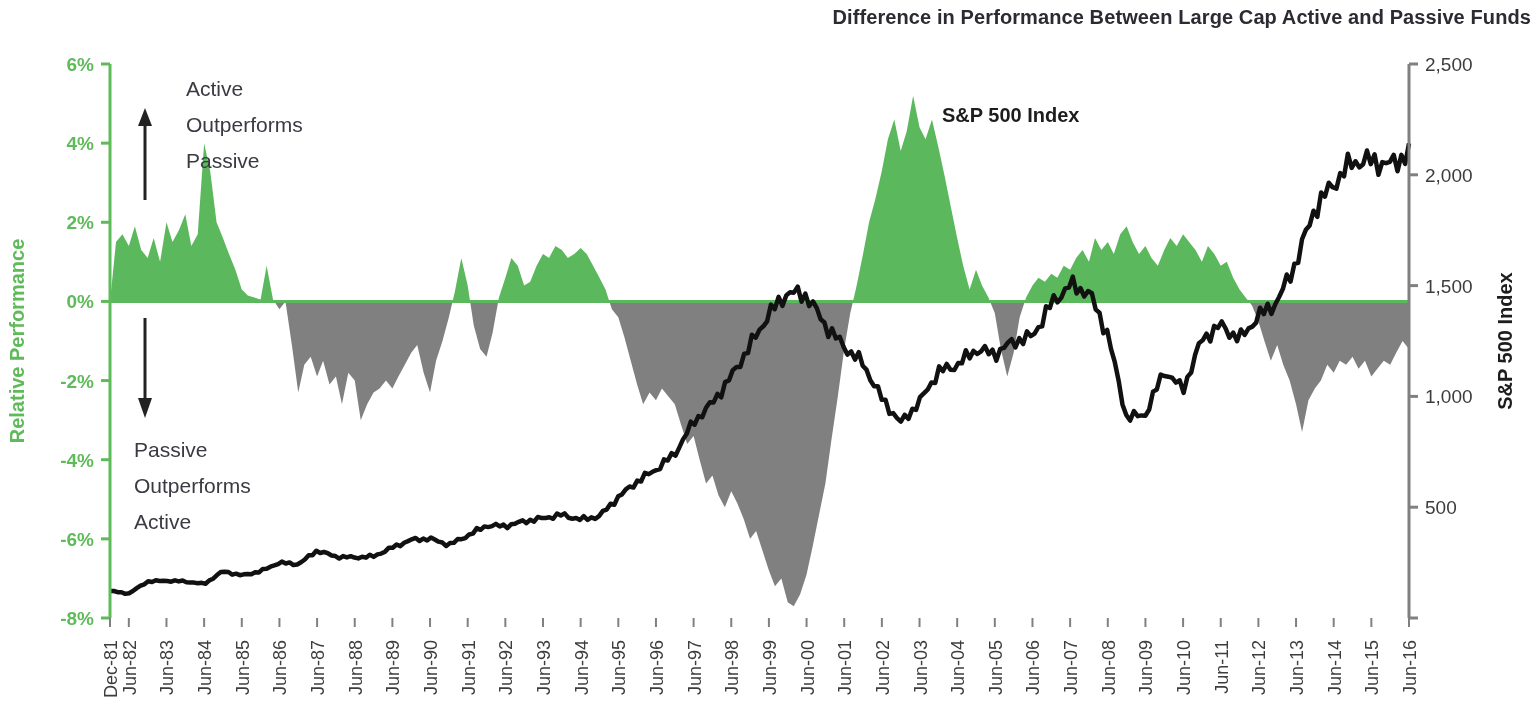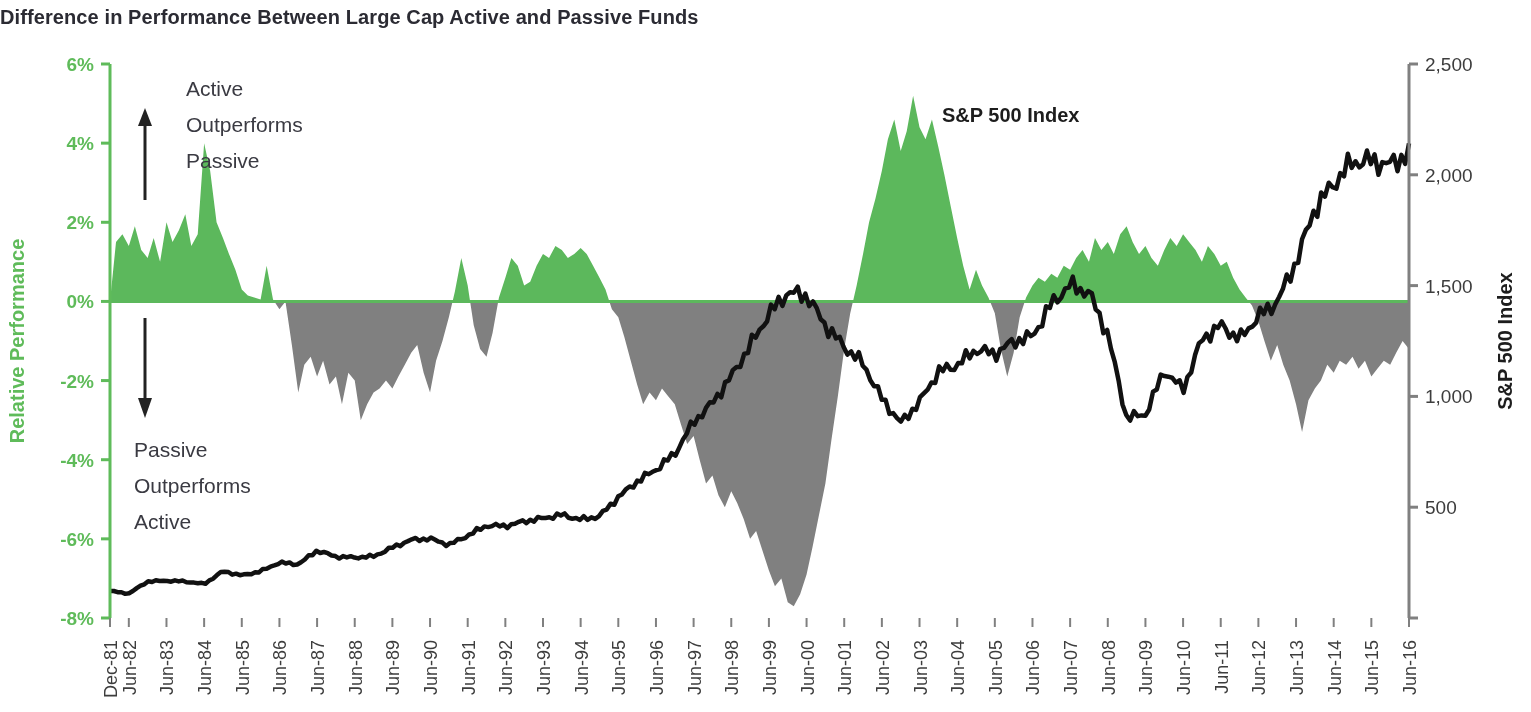--- a/index.html
+++ b/index.html
@@ -1,19 +1,19 @@
 <!DOCTYPE html>
 <html><head>
 <meta charset="utf-8">
 <style>
   html,body{margin:0;padding:0;background:#ffffff;}
   body{width:1531px;height:712px;font-family:"Liberation Sans",sans-serif;overflow:hidden;position:relative;}
   #chart-root{position:absolute;inset:0;}
   .chart-title{
-    position:absolute;top:6px;left:0;width:100%;text-align:left;
+    position:absolute;top:6px;left:0;width:100%;text-align:right;
     font-size:20px;font-weight:bold;color:#2b2b33;letter-spacing:.1px;
     font-family:"Liberation Sans",sans-serif;
   }
   svg{position:absolute;top:0;left:0;}
   .ytick-left{fill:#5fbb5a;font-size:19px;font-weight:bold;text-anchor:end;font-family:"Liberation Sans",sans-serif;}
   .ytick-right{fill:#3d3d3d;font-size:19px;text-anchor:start;font-family:"Liberation Sans",sans-serif;}
   .xtick{fill:#3d3d3d;font-size:18px;text-anchor:end;font-family:"Liberation Sans",sans-serif;}
   .axis-title-left{fill:#5fbb5a;font-size:20px;font-weight:bold;text-anchor:middle;font-family:"Liberation Sans",sans-serif;}
   .axis-title-right{fill:#1d1d1d;font-size:20px;font-weight:bold;text-anchor:middle;font-family:"Liberation Sans",sans-serif;}
   .annot{fill:#3a3a42;font-size:21px;font-family:"Liberation Sans",sans-serif;}

